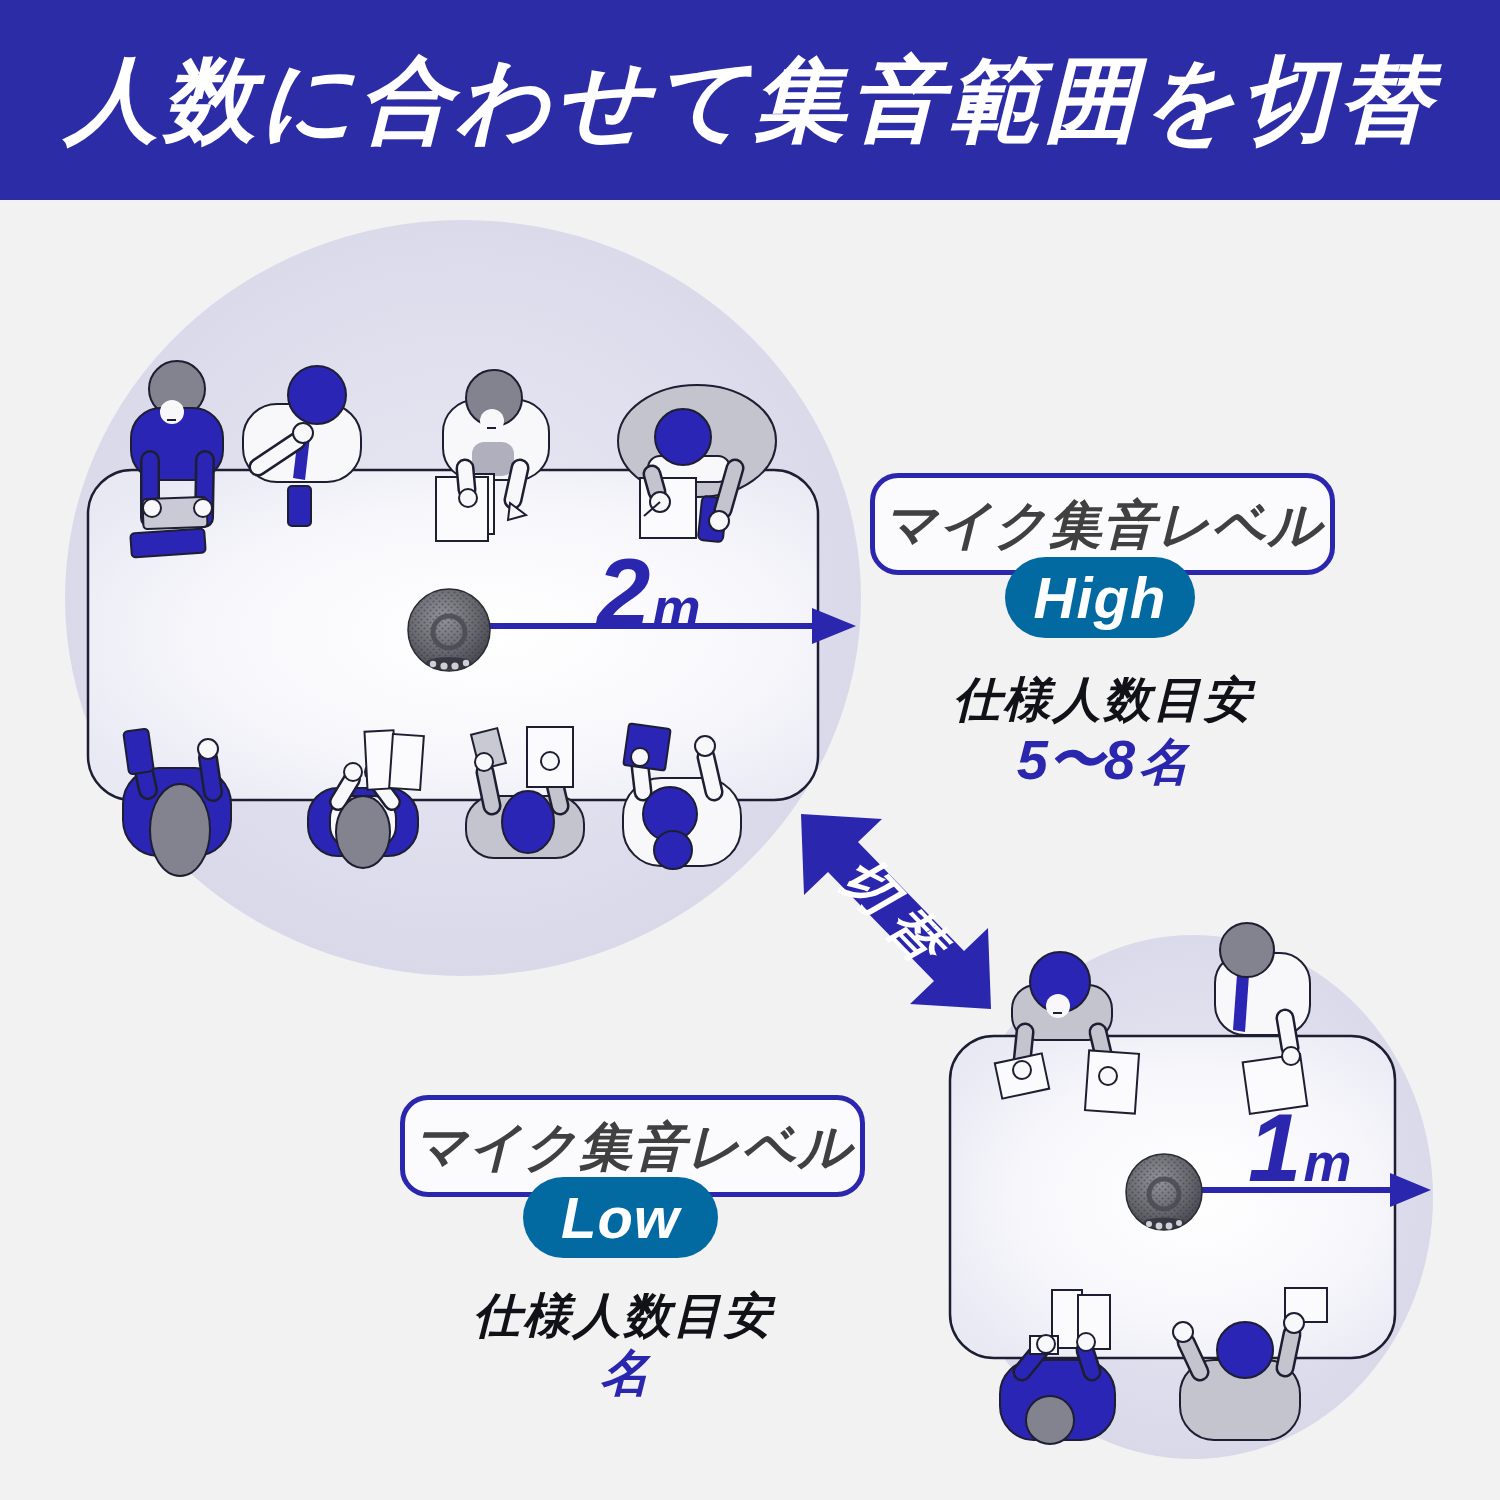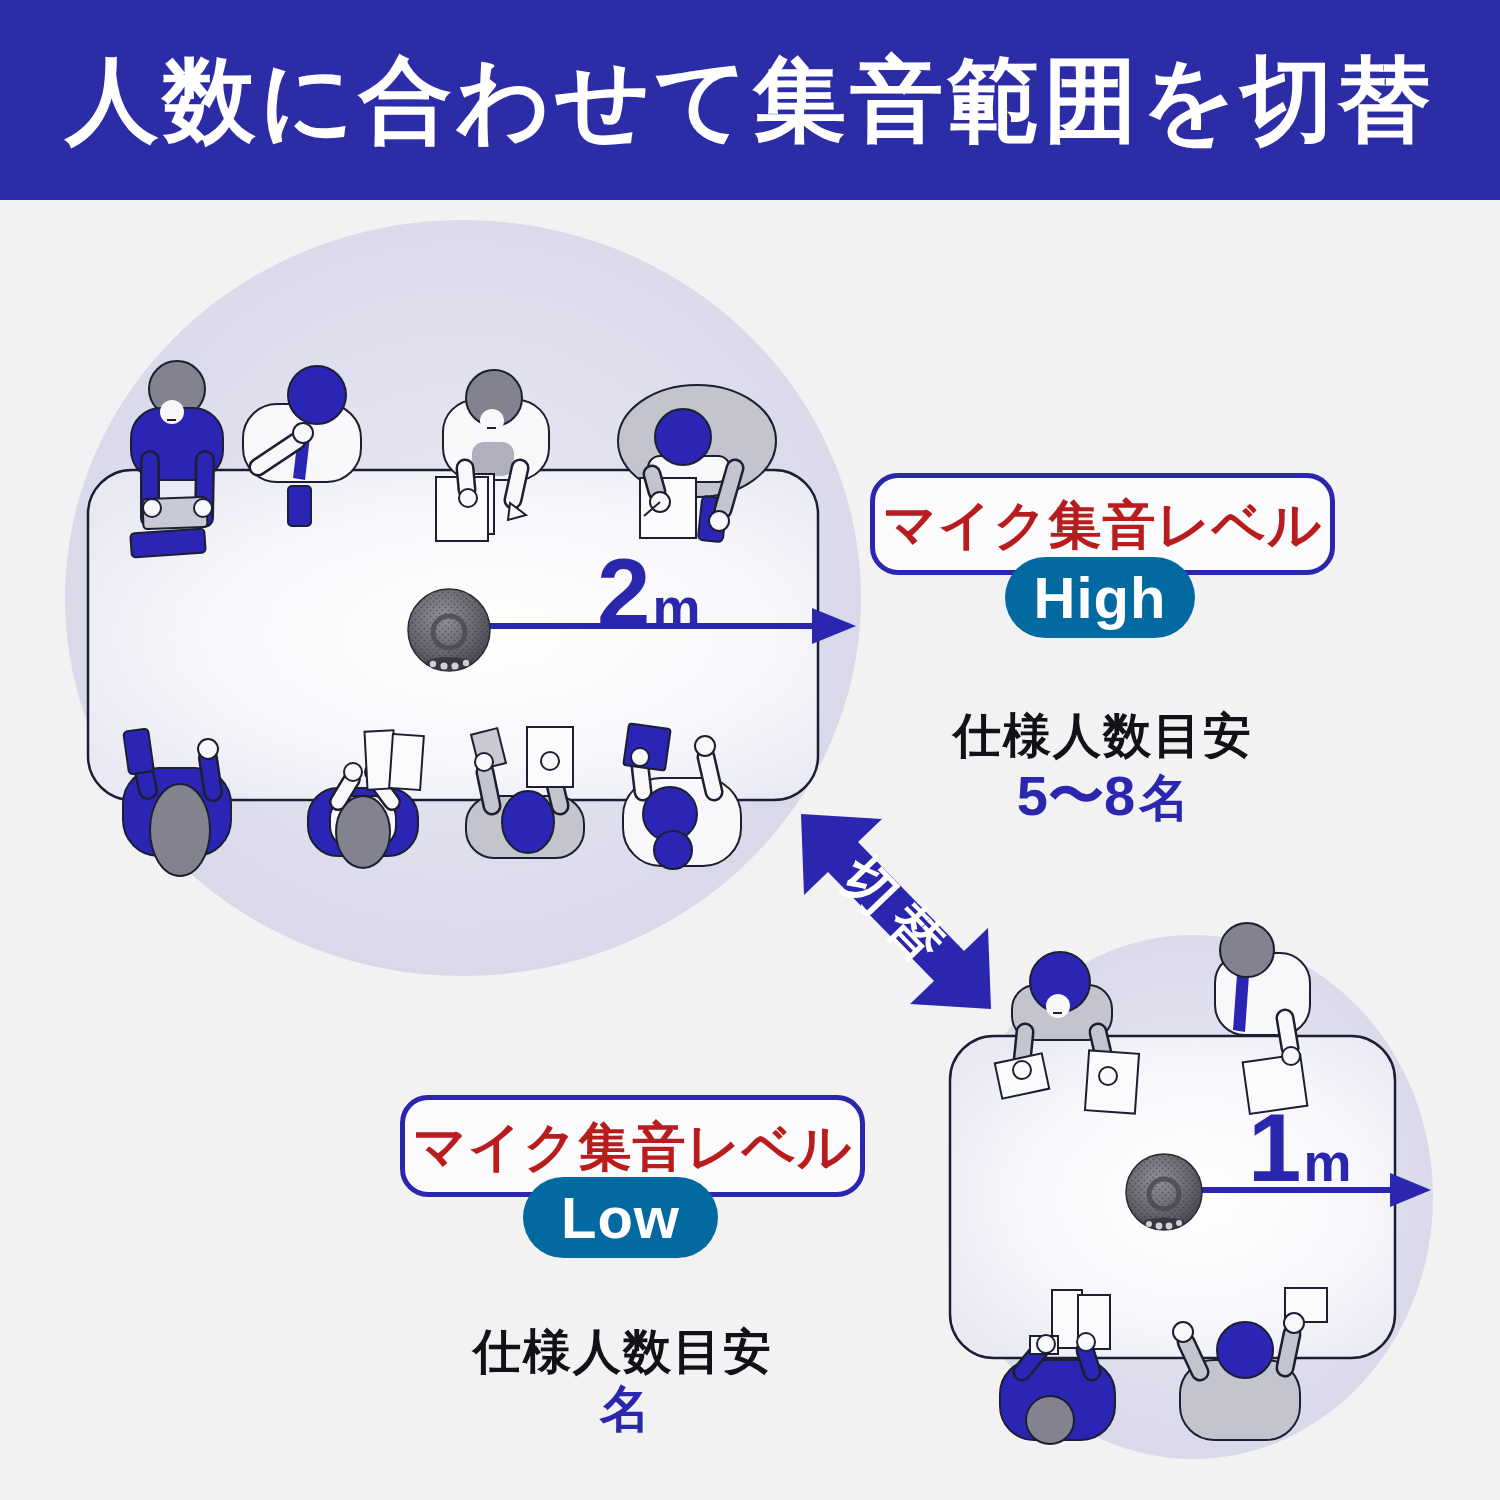--- a/index.html
+++ b/index.html
@@ -1,49 +1,50 @@
 <!DOCTYPE html>
 <html><head>
 <meta charset="utf-8">
 <style>
   html,body{margin:0;padding:0;}
   .stage{
     position:relative;width:1500px;height:1500px;overflow:hidden;
     background:#F2F2F3;
     font-family:"Liberation Sans","DejaVu Sans",sans-serif;
+    font-style:italic;
   }
   .scene{position:absolute;left:0;top:0;width:1500px;height:1500px;}
   .banner{
     position:absolute;left:0;top:0;width:1500px;height:200px;
     background:#2C2CA6;display:flex;align-items:center;justify-content:center;
   }
   .banner h1{
     margin:0;color:#FFFFFF;font-size:93px;font-weight:900;letter-spacing:4px;line-height:1;
     white-space:nowrap;
   }
   .range-label{position:absolute;display:flex;align-items:baseline;color:#2B26AE;line-height:1;white-space:nowrap;}
   .range-label .num{font-size:96px;font-weight:800;}
   .range-label .unit{font-size:54px;font-weight:800;margin-left:2px;}
   .label-2m{left:597px;top:545px;}
   .label-1m{left:1248px;top:1100px;}
   .level-box{
     position:absolute;background:#FBFBFD;border:5px solid #2B26AE;border-radius:28px;
     display:flex;align-items:center;justify-content:center;box-sizing:border-box;
   }
-  .level-box span{font-size:53px;font-weight:800;color:#b91c1c;letter-spacing:1px;line-height:1;white-space:nowrap;}
+  .level-box span{font-size:53px;font-weight:800;color:#404040;letter-spacing:1px;line-height:1;white-space:nowrap;}
   .box-high{left:870px;top:473px;width:465px;height:102px;}
   .box-low{left:400px;top:1095px;width:465px;height:102px;}
   .level-pill{
     position:absolute;background:#0369a1;border-radius:42px;color:#FFFFFF;
     display:flex;align-items:center;justify-content:center;
     font-size:58px;font-weight:800;letter-spacing:1px;line-height:1;
   }
   .pill-high{left:1005px;top:557px;width:190px;height:81px;}
   .pill-low{left:523px;top:1177px;width:195px;height:81px;}
-  .capacity{position:absolute;width:450px;text-align:center;line-height:1;margin-top:36px;}
+  .capacity{position:absolute;width:450px;text-align:center;line-height:1;}
   .cap-high{left:878px;top:676px;}
   .cap-low{left:398px;top:1292px;}
   .capacity .caption{font-size:48px;font-weight:800;color:#111118;letter-spacing:2px;white-space:nowrap;}
   .capacity .value{margin-top:8px;color:#2B26AE;display:flex;align-items:baseline;justify-content:center;white-space:nowrap;}
   .capacity .value .num{font-size:56px;font-weight:800;}
   .capacity .value .suffix{font-size:50px;font-weight:800;margin-left:4px;}
   .switch-label{
     position:absolute;left:817px;top:883px;width:160px;height:60px;
     display:flex;align-items:center;justify-content:center;
     transform:rotate(46deg);

